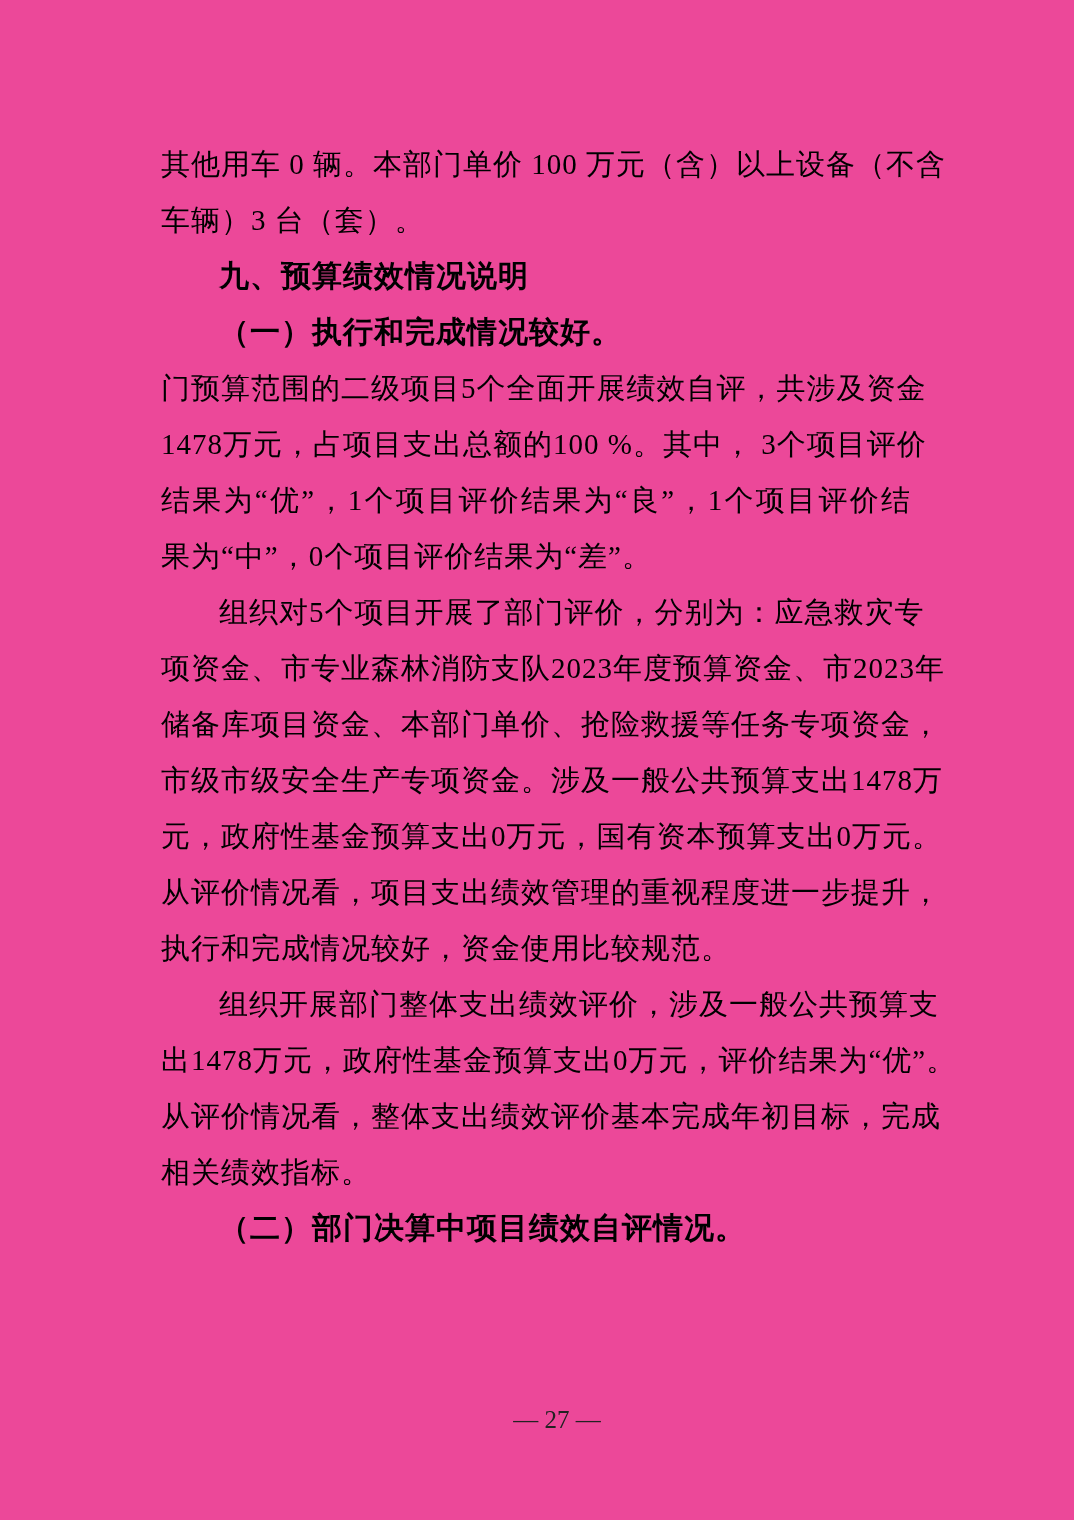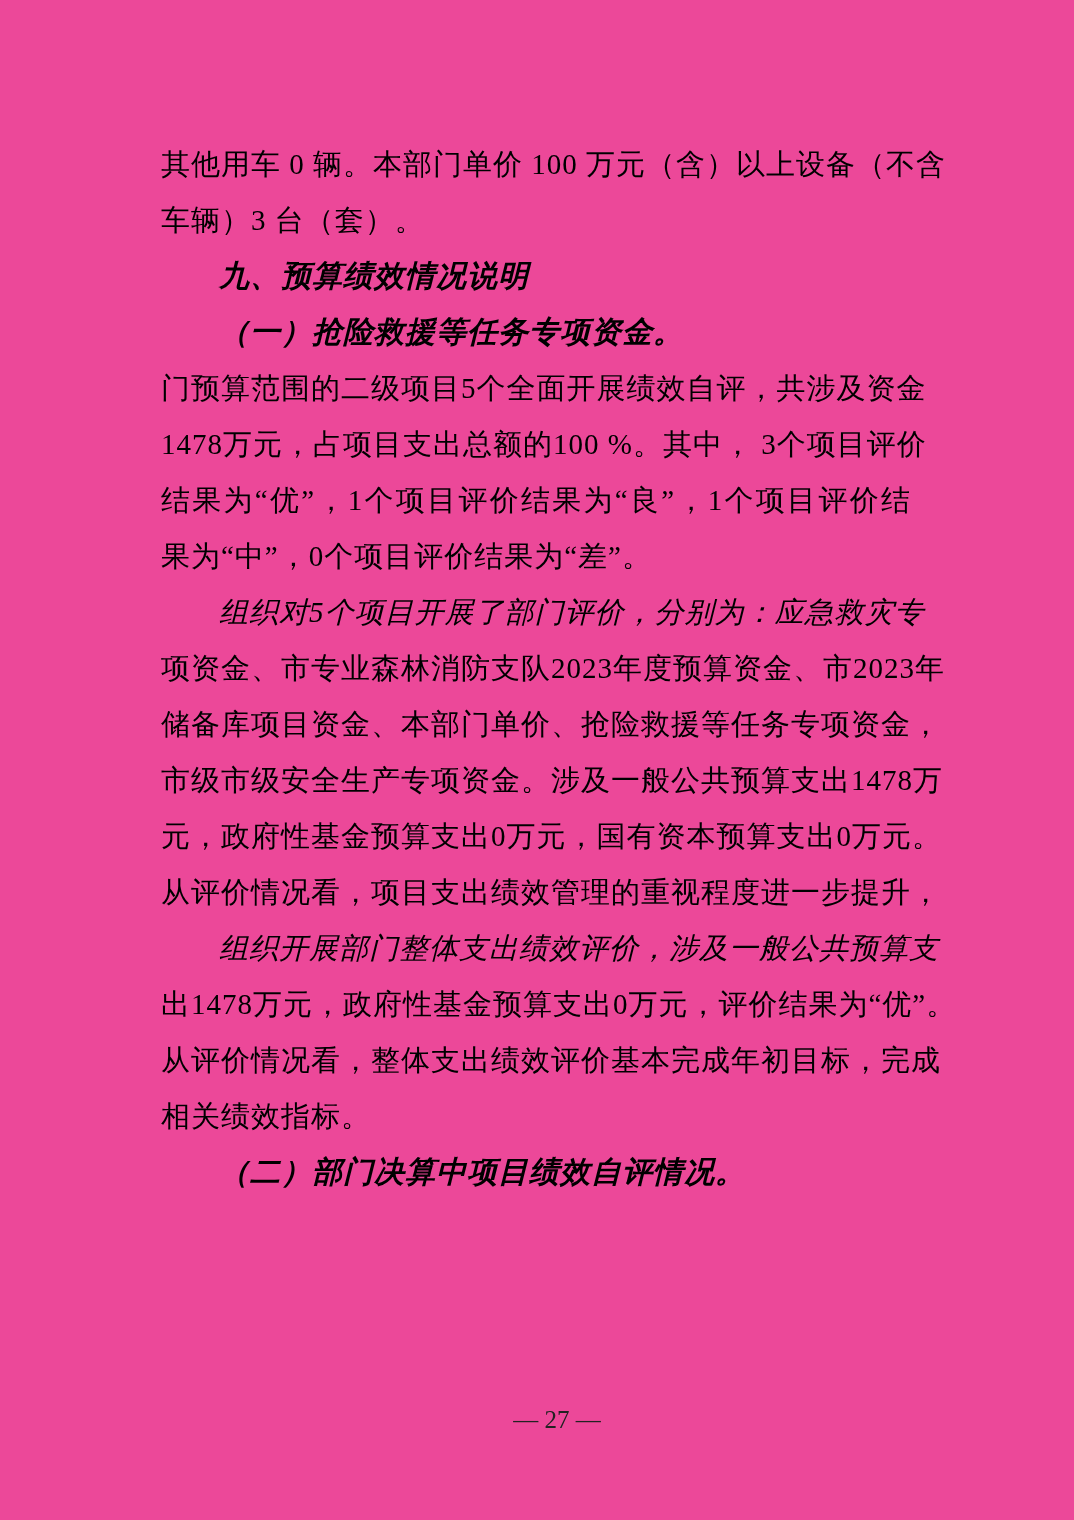--- a/index.html
+++ b/index.html
@@ -30,21 +30,20 @@
     white-space: nowrap;
     text-align: left;
   }
   .line.justify {
     text-align: justify;
     text-align-last: justify;
     text-justify: inter-character;
   }
   .line.indent {
     text-indent: 58px;
-    font-style: italic;
   }
   .line.h1 {
     font-family: "Liberation Sans", "DejaVu Sans", sans-serif;
     font-weight: bold;
     font-size: 30px;
   }
   .line.h2 {
     font-family: "Liberation Serif", "DejaVu Serif", serif;
     font-weight: bold;
     font-size: 30px;
@@ -65,31 +64,32 @@
 </style>
 </head>
 <body>
 
 <div class="page">
 
   <div class="textblock">
     <div class="line justify">其他用车 0 辆。本部门单价 100 万元（含）以上设备（不含</div>
     <div class="line">车辆）3 台（套）。</div>
     <div class="line h1 indent">九、预算绩效情况说明</div>
-    <div class="line h2 indent">（一）抢险救援等任务专项资金。</div>
+    <div class="line h2 indent">（一）执行和完成情况较好。</div>
     <div class="line justify">门预算范围的二级项目5个全面开展绩效自评，共涉及资金</div>
     <div class="line justify">1478万元，占项目支出总额的100 %。其中， 3个项目评价</div>
     <div class="line justify">结果为“优”，1个项目评价结果为“良”，1个项目评价结</div>
     <div class="line">果为“中”，0个项目评价结果为“差”。</div>
     <div class="line justify indent">组织对5个项目开展了部门评价，分别为：应急救灾专</div>
     <div class="line justify">项资金、市专业森林消防支队2023年度预算资金、市2023年</div>
     <div class="line justify">储备库项目资金、本部门单价、抢险救援等任务专项资金，</div>
     <div class="line justify">市级市级安全生产专项资金。涉及一般公共预算支出1478万</div>
     <div class="line justify">元，政府性基金预算支出0万元，国有资本预算支出0万元。</div>
     <div class="line justify">从评价情况看，项目支出绩效管理的重视程度进一步提升，</div>
+    <div class="line">执行和完成情况较好，资金使用比较规范。</div>
     <div class="line justify indent">组织开展部门整体支出绩效评价，涉及一般公共预算支</div>
     <div class="line justify">出1478万元，政府性基金预算支出0万元，评价结果为“优”。</div>
     <div class="line justify">从评价情况看，整体支出绩效评价基本完成年初目标，完成</div>
     <div class="line">相关绩效指标。</div>
     <div class="line h2 indent">（二）部门决算中项目绩效自评情况。</div>
   </div>
 
   <div class="footer">— 27 —</div>
 
 </div>

